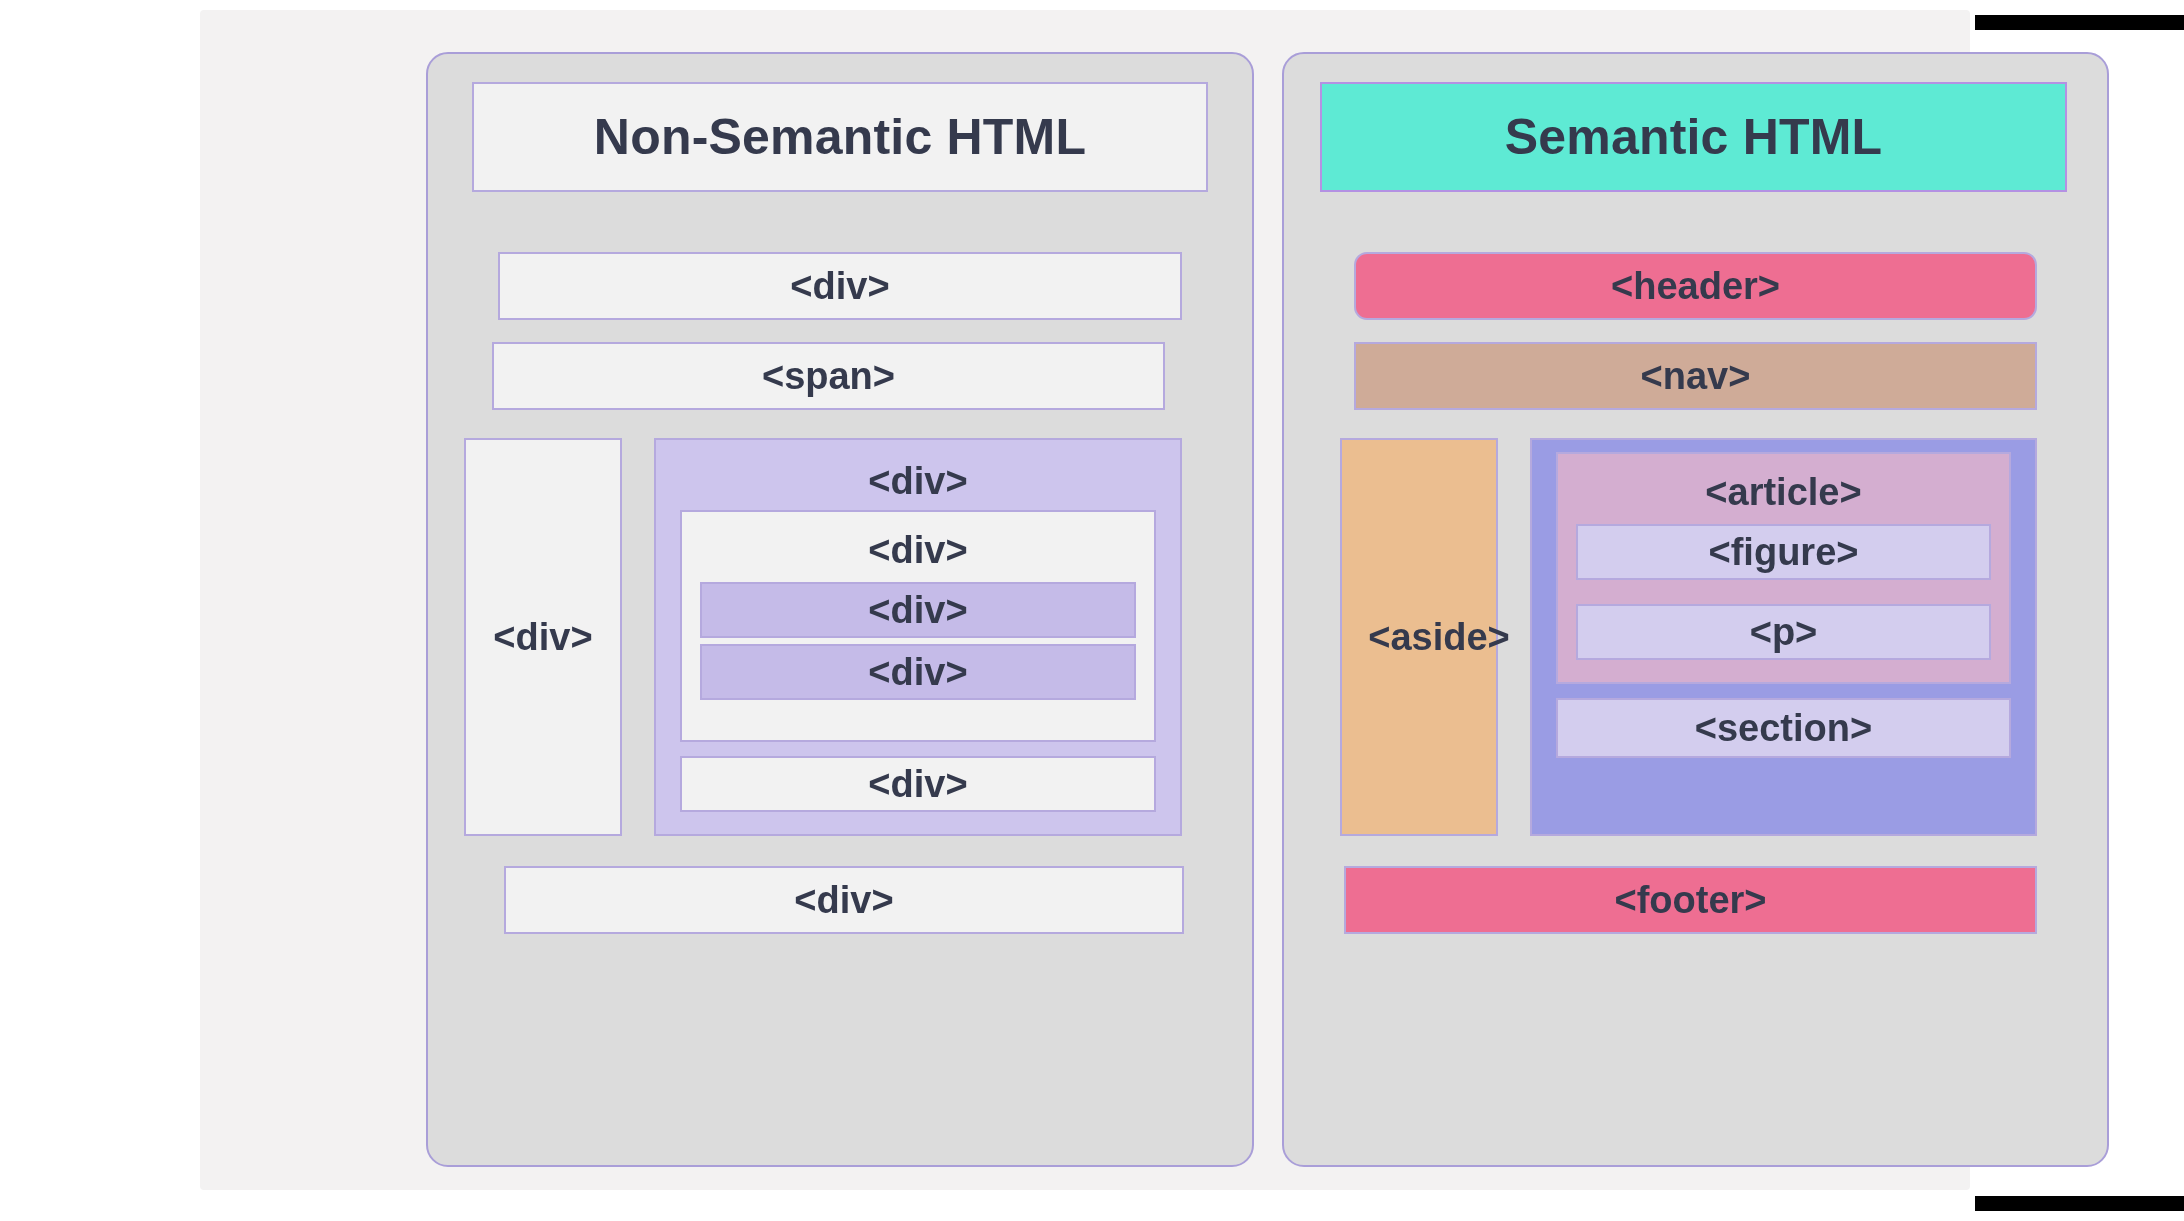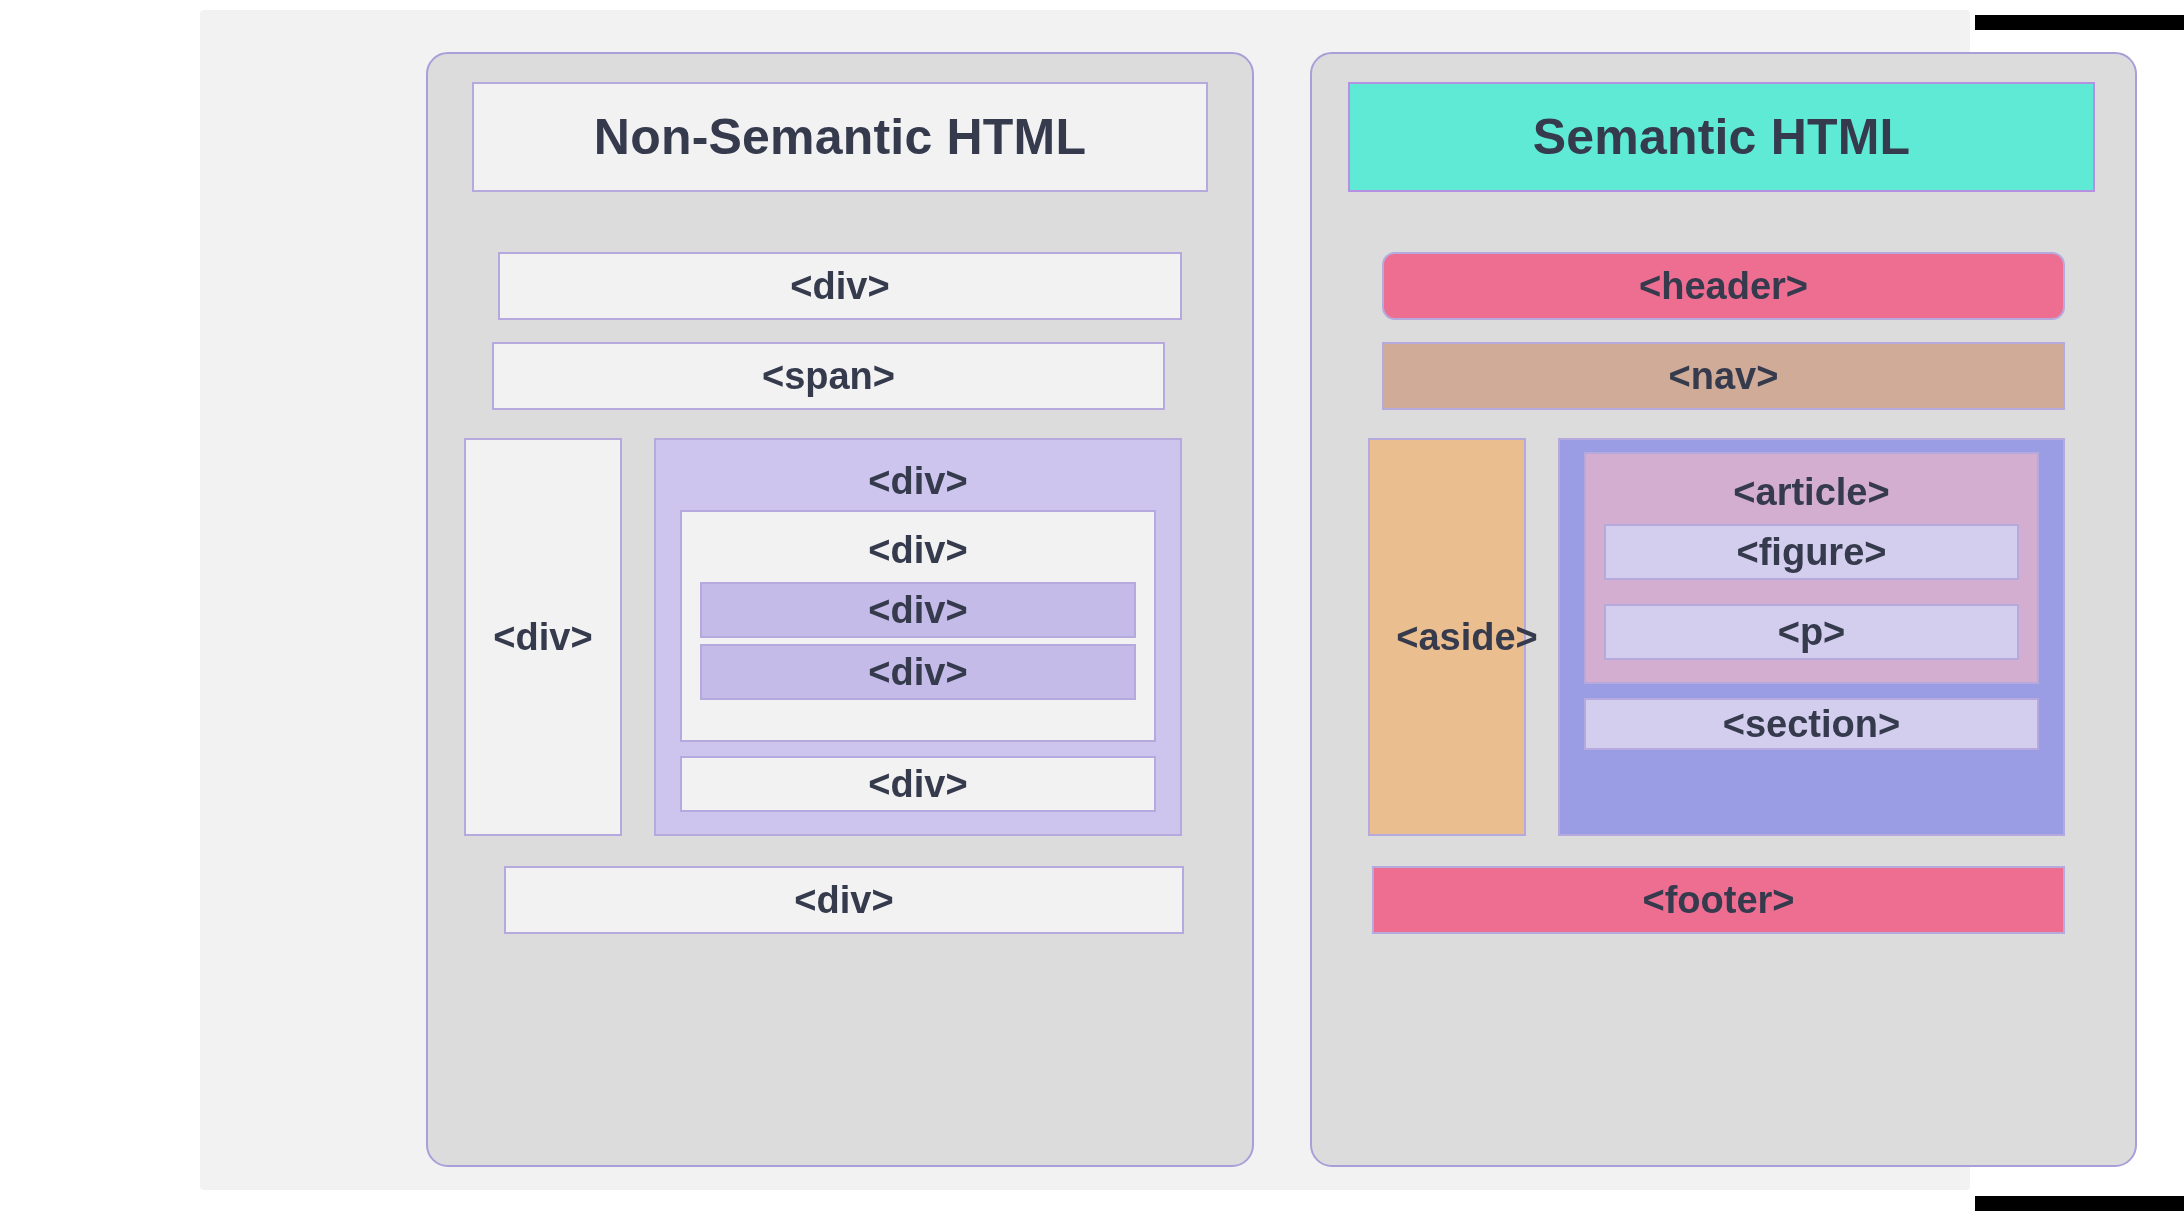--- a/index.html
+++ b/index.html
@@ -36,21 +36,21 @@
   }
 
   
   .panels {
     position: absolute;
     left: 226px;
     top: 42px;
     width: 1717px;
     height: 1115px;
     display: flex;
-    gap: 56px;
+    gap: 28px;
   }
 
   .panel {
     background: #dcdcdc;
     border: 2px solid #a99ed8;
     border-radius: 22px;
     box-sizing: border-box;
     padding: 28px 36px 30px 36px;
     display: flex;
     flex-direction: column;
@@ -177,21 +177,21 @@
     align-items: stretch;
     justify-content: flex-start;
     margin: 0 12px 0 12px;
     padding: 10px 10px 12px 10px;
     height: 232px;
   }
   #sem-article > .lbl { height: 56px; display:flex; align-items:center; justify-content:center; }
   #sem-figure { height: 56px; margin: 4px 8px 24px 8px; background: #d3cdee; }
   #sem-p      { height: 56px; margin: 0 8px 0 8px; background: #d3cdee; }
   #sem-section {
-    height: 52px;
+    height: 60px;
     margin: 14px 12px 0 12px;
     background: #d3cdee;
   }
   #sem-footer {
     height: 68px;
     background: #ee6e92;
     margin: 0 34px 0 24px;
   }
 </style>
 </head>

